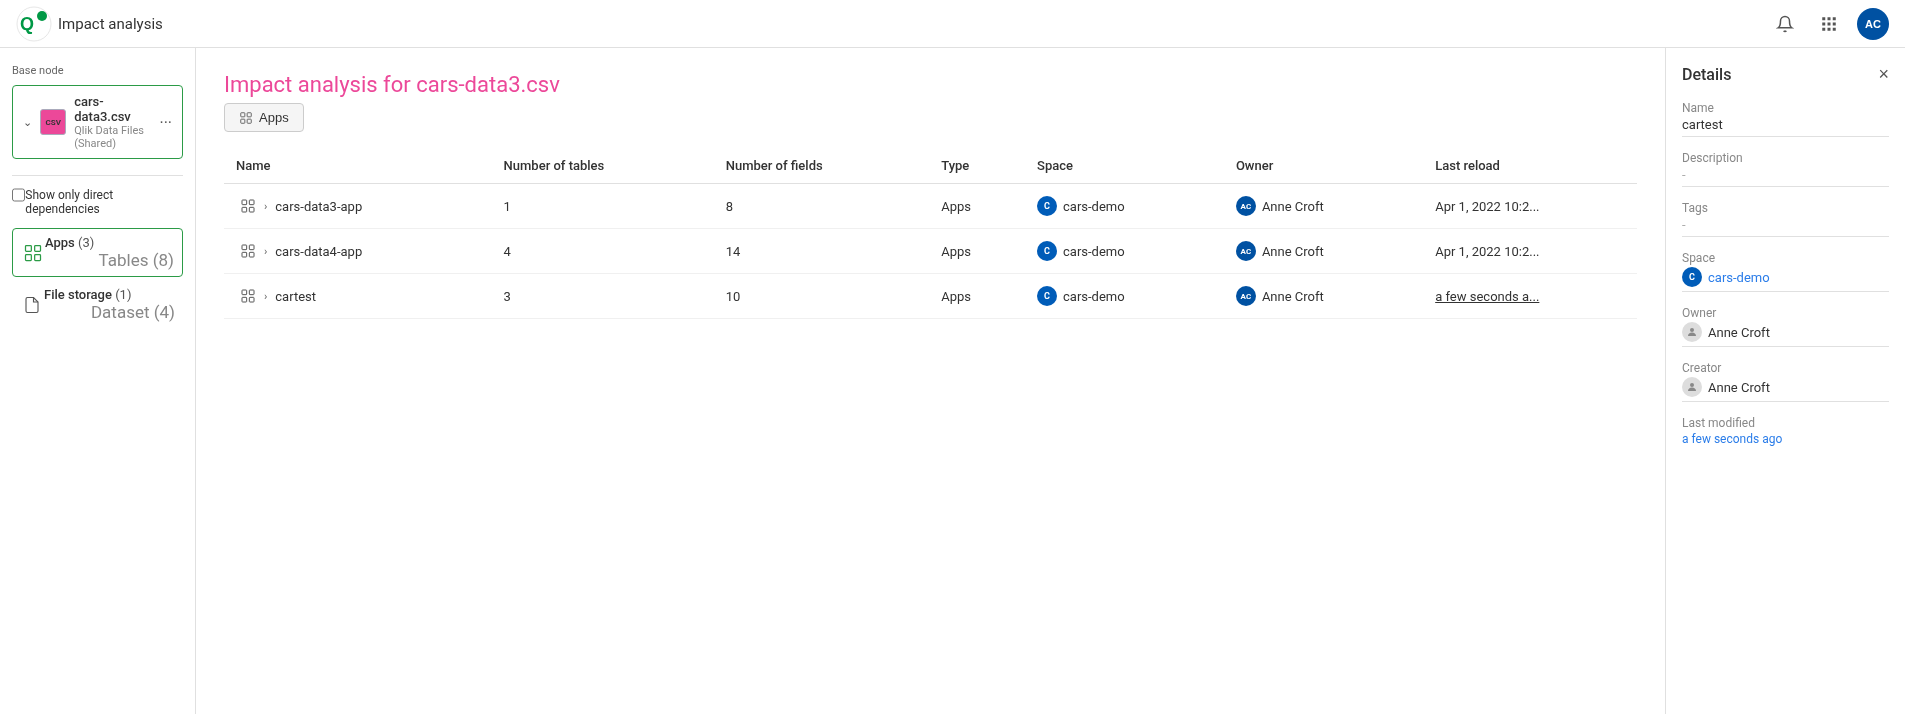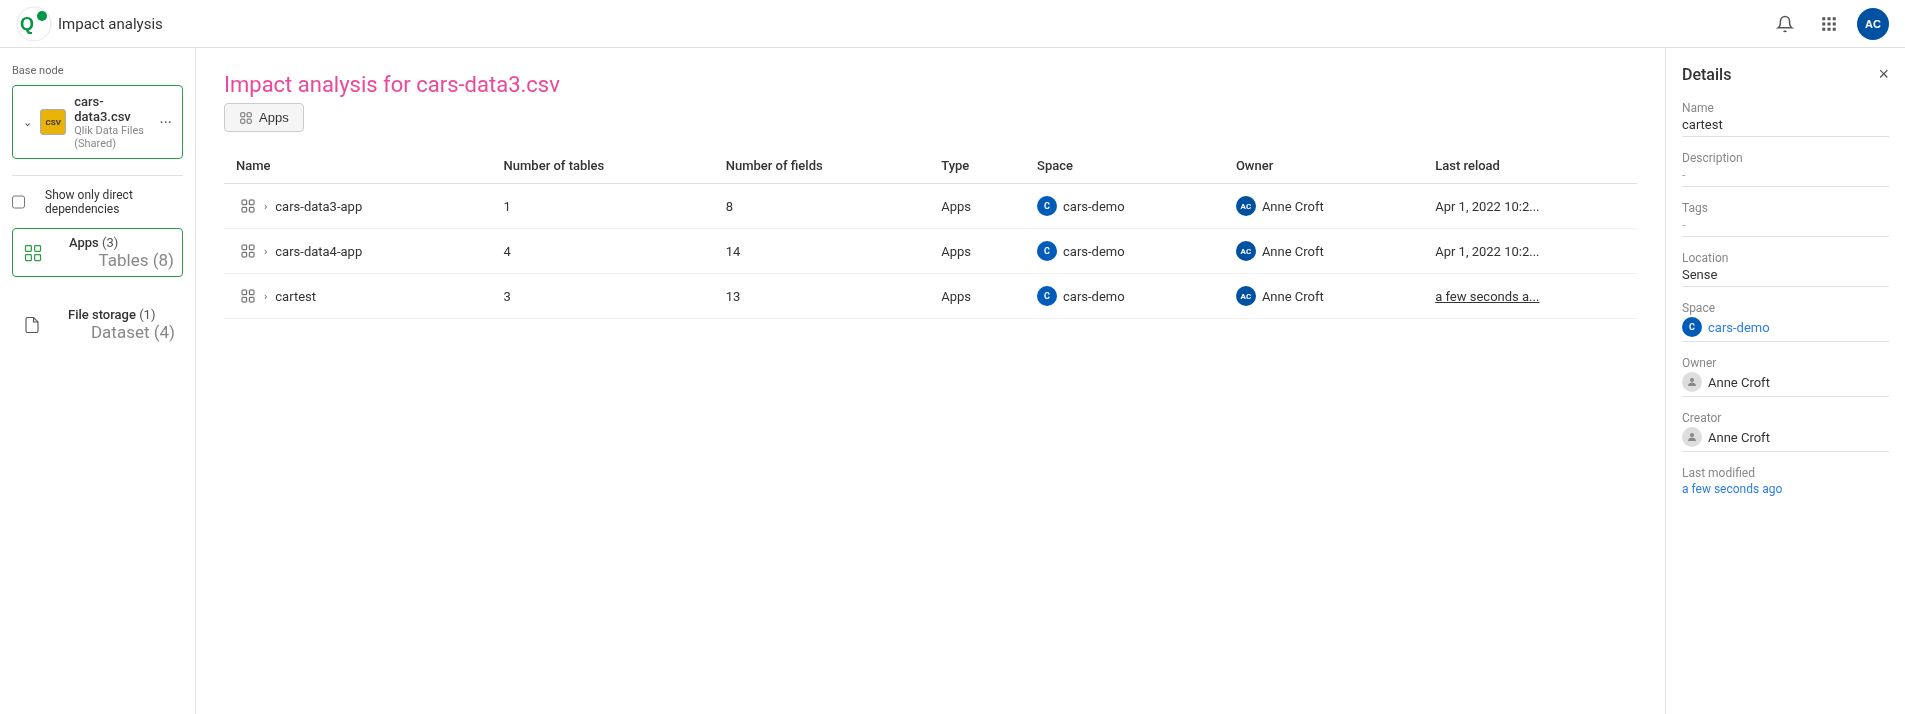--- a/index.html
+++ b/index.html
@@ -85,47 +85,47 @@
       align-items: center;
       gap: 8px;
       margin-bottom: 16px;
     }
     .base-node-card .chevron {
       color: #555;
       font-size: 11px;
     }
     .csv-icon {
       width: 26px; height: 26px;
-      background: #eab308;
+      background: #ec4899;
       border: 1px solid #aab;
       border-radius: 3px;
       display: flex; align-items: center; justify-content: center;
       font-size: 8px; font-weight: 700; color: #333;
     }
     .base-node-info { flex: 1; }
     .base-node-name { font-size: 13px; font-weight: 500; }
     .base-node-sub { font-size: 11px; color: #888; }
     .base-node-more { color: #555; cursor: pointer; font-size: 16px; }
 
     .divider { border: none; border-top: 1px solid #e0e0e0; margin: 12px 0; }
 
     .deps-row {
-      display: flex; align-items: center; gap: 20px; margin-bottom: 12px;
+      display: flex; align-items: flex-start; gap: 0; margin-bottom: 12px;
     }
     .deps-checkbox {
       width: 14px; height: 14px; cursor: pointer;
     }
     .deps-label { font-size: 12px; color: #333; }
 
     .tree-item {
       border-radius: 4px;
       padding: 6px 8px;
-      display: flex; align-items: center; gap: 24px;
+      display: flex; align-items: center; gap: 0;
       cursor: pointer;
-      margin-bottom: 24px;
+      margin-bottom: 4px;
     }
     .tree-item.active {
       border: 1.5px solid #2b9b46;
       background: #fff;
     }
     .tree-item .tree-icon {
       width: 24px; height: 24px;
       display: flex; align-items: center; justify-content: center;
       flex-shrink: 0;
     }
@@ -453,21 +453,21 @@
                     <rect x="14" y="3" width="7" height="7" rx="1"></rect>
           <rect x="3" y="14" width="7" height="7" rx="1"></rect>
                     <rect x="14" y="14" width="7" height="7" rx="1"></rect>
         </svg>
       </span>
       <span class="row-chevron">›</span>
       <span>cartest</span>
     </div>
             </td>
             <td>3</td>
-            <td>13</td>
+            <td>10</td>
             <td>Apps</td>
             <td><span class="space-badge">
                 <span class="space-circle">C</span>
                 <span>cars-demo</span>
               </span></td>
             <td><span class="owner-badge">
                 <span class="owner-circle">AC</span>
                 <span>Anne Croft</span>
               </span></td>
             <td style="max-width: 120px; overflow: hidden; text-overflow: ellipsis; white-space: nowrap; text-decoration: underline;">a few seconds a...</td>
@@ -491,25 +491,20 @@
           <div class="detail-label">Description</div>
           <div class="detail-dash">-</div>
           <hr class="detail-divider">
         </div>
         <div class="detail-section">
           <div class="detail-label">Tags</div>
           <div class="detail-dash">-</div>
           <hr class="detail-divider">
         </div>
         <div class="detail-section">
-          <div class="detail-label">Location</div>
-          <div class="detail-value">Sense</div>
-          <hr class="detail-divider">
-        </div>
-        <div class="detail-section">
           <div class="detail-label">Space</div>
           <div class="detail-space-row">
             <span class="detail-space-circle">C</span>
             <span class="detail-value" style="color:#2b7de9;">cars-demo</span>
           </div>
           <hr class="detail-divider">
         </div>
         <div class="detail-section">
           <div class="detail-label">Owner</div>
           <div class="detail-owner-row">

